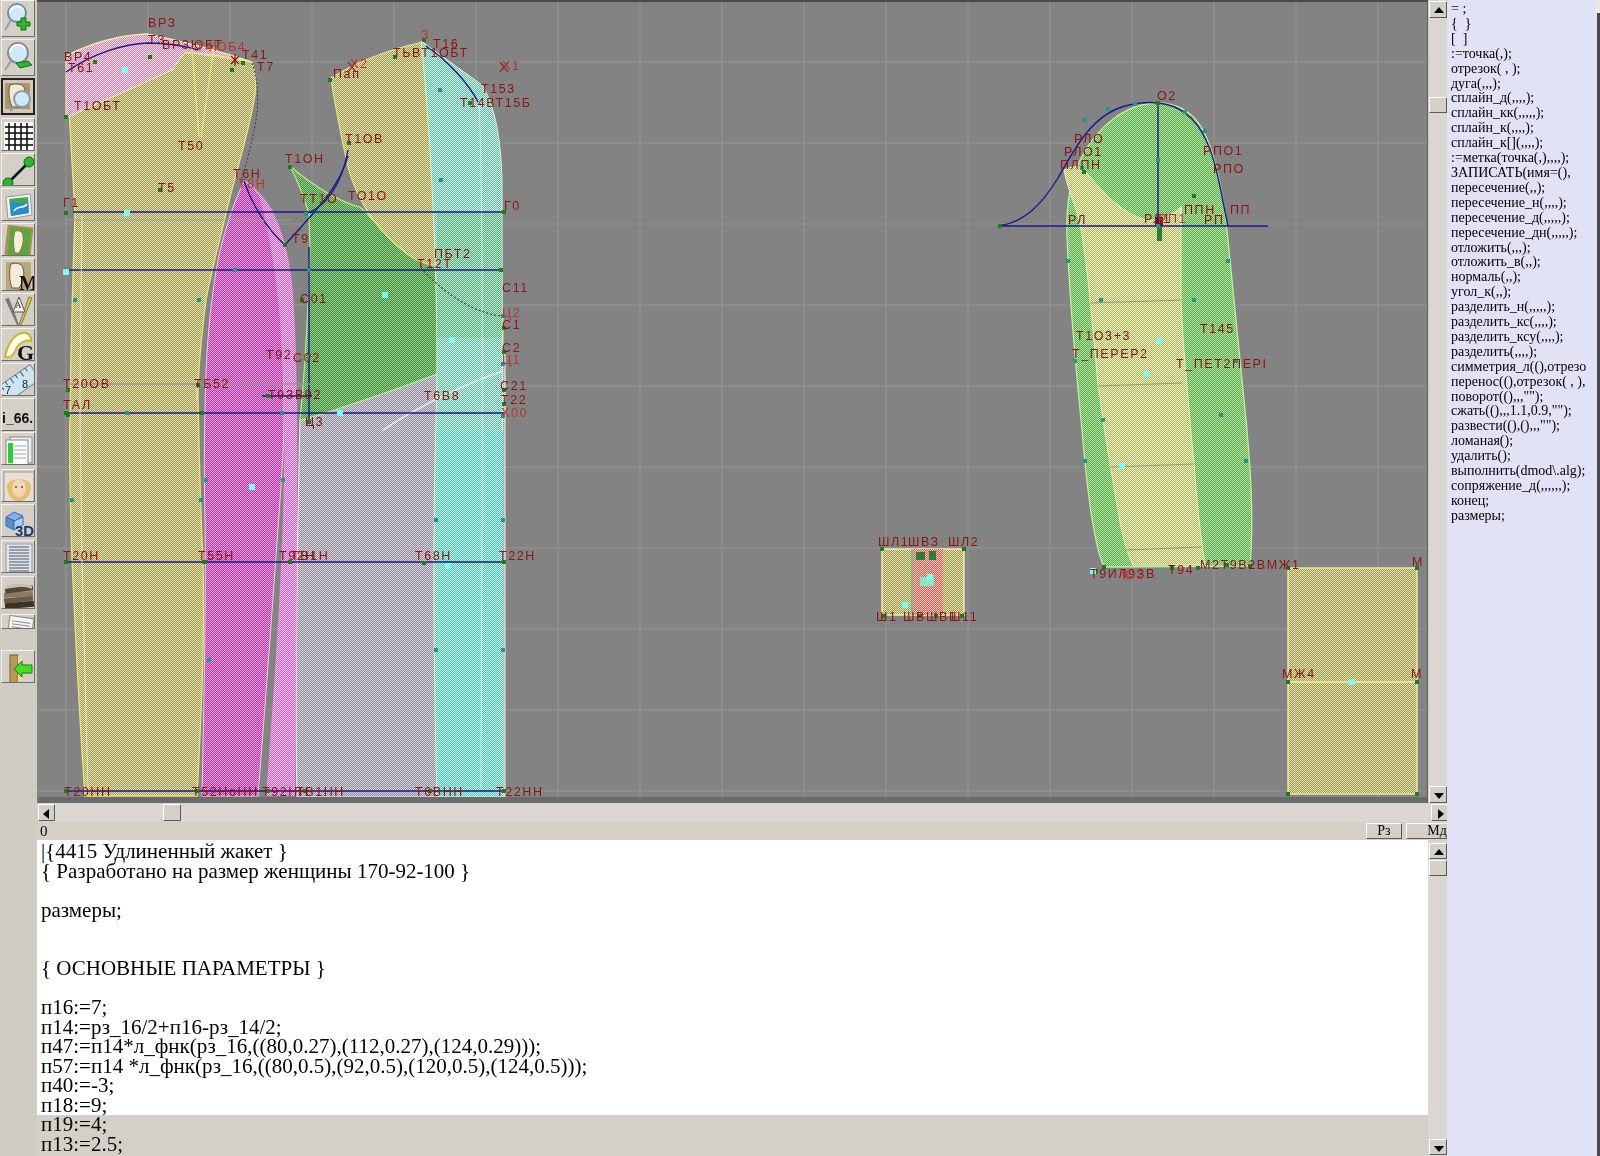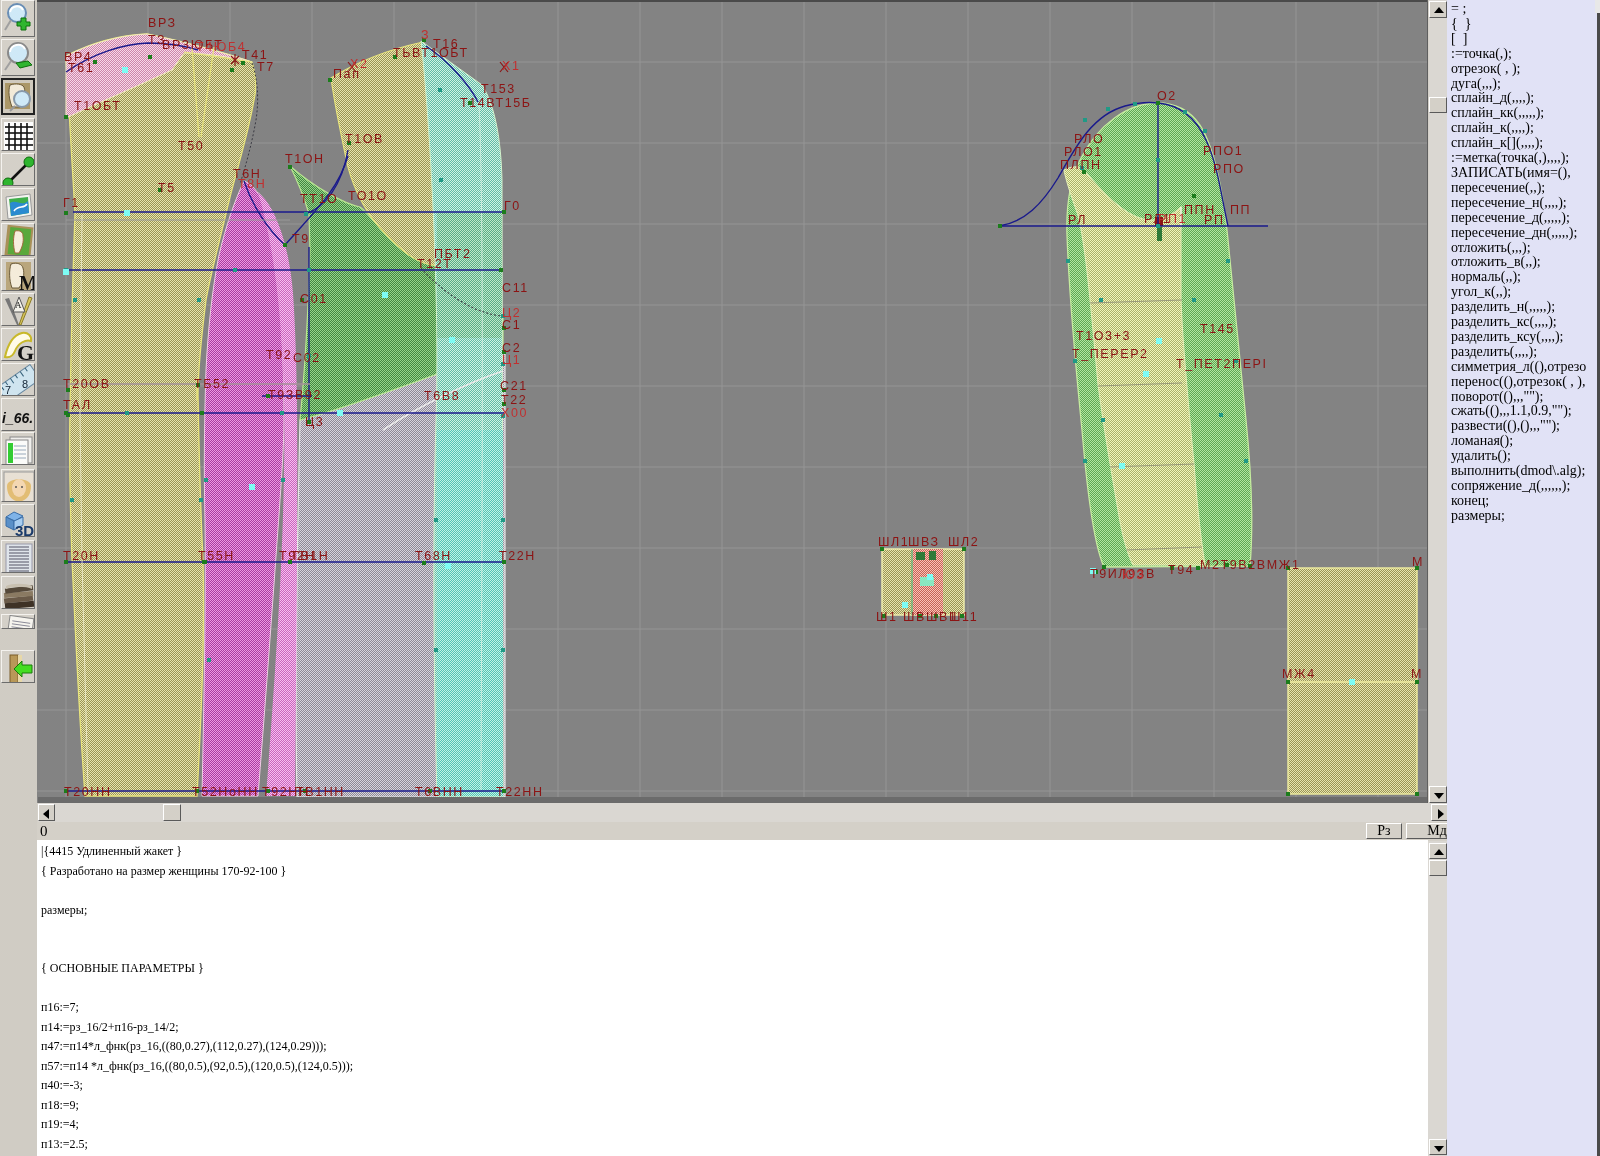--- a/index.html
+++ b/index.html
@@ -12,21 +12,21 @@
 #canvas{position:absolute;left:37px;top:0;width:1391px;height:803px;background:#d946ef;border-left:1px solid #505050;border-bottom:2px solid #0c4a6e;}
 
 .sb{position:absolute;background:#dad7d2;}
 .sbtn{position:absolute;background:#d4d0c8;border-top:1px solid #fff;border-left:1px solid #fff;border-right:1px solid #5a5a5a;border-bottom:1px solid #5a5a5a;}
 .thumb{position:absolute;background:#d4d0c8;border-top:1px solid #fff;border-left:1px solid #fff;border-right:1px solid #5a5a5a;border-bottom:1px solid #5a5a5a;}
 .arr{position:absolute;width:0;height:0;}
 
 #status{position:absolute;left:37px;top:822px;width:1411px;height:18px;background:#d4d0c8;font-family:"Liberation Serif",serif;font-size:15px;color:#000;}
 .btn2{position:absolute;top:1px;height:16px;background:#d4d0c8;border-top:1px solid #fff;border-left:1px solid #fff;border-right:1px solid #5a5a5a;border-bottom:1px solid #5a5a5a;font-family:"Liberation Serif",serif;font-size:14px;text-align:center;line-height:14px;}
 
-#code{position:absolute;left:37px;top:840px;width:1391px;height:316px;background:#fff;font-family:"Liberation Serif",serif;font-size:12px;line-height:19.5px;color:#000;white-space:pre;padding:2px 0 0 4px;}
+#code{position:absolute;left:37px;top:840px;width:1391px;height:275px;background:#fff;font-family:"Liberation Serif",serif;font-size:21px;line-height:19.5px;color:#000;white-space:pre;padding:2px 0 0 4px;}
 
 #rpanel{position:absolute;left:1447px;top:0;width:150px;height:1156px;background:#e1e2f6;font-family:"Liberation Serif",serif;font-size:14px;line-height:14.9px;color:#000;white-space:pre;overflow:hidden;padding:2px 0 0 4px;}
 #redge{position:absolute;left:1597px;top:0;width:3px;height:1156px;background:#4a4a4a;}
 #rcorner{position:absolute;left:1595px;top:0;width:5px;height:13px;background:#e8e8e8;}
 </style></head>
 <body>
 <div id="root">
 <div id="canvas">
 <svg width="1391" height="803" viewBox="37 0 1391 803" style="position:absolute;left:-1px;top:0">
         <defs>
@@ -455,21 +455,21 @@
             <line x1="0" y1="10" x2="0" y2="16"></line>
             <line x1="6" y1="10" x2="6" y2="14"></line>
             <line x1="12" y1="10" x2="12" y2="16"></line>
             <line x1="18" y1="10" x2="18" y2="14"></line>
             <line x1="24" y1="10" x2="24" y2="16"></line>
             <line x1="30" y1="10" x2="30" y2="14"></line>
           </g>
           <text x="3" y="30" font-size="11" fill="#123" font-family="Liberation Sans,sans-serif">7</text>
           <text x="20" y="24" font-size="11" fill="#123" font-family="Liberation Sans,sans-serif">8</text>
         </svg></div>
-      <div class="tb" style="top:398px;height:33px;font-style:italic;"><svg width="34" height="36">
+      <div class="tb" style="top:398px;height:33px;"><svg width="34" height="36">
           <text x="0" y="24" font-family="Liberation Sans,sans-serif" font-size="14" font-weight="bold" fill="#111">i_66.</text>
         </svg></div>
       <div class="tb" style="top:432px;height:33px;"><svg width="34" height="36">
           <rect x="8" y="4" width="22" height="26" fill="#f0efec" stroke="#888"></rect>
           <rect x="4" y="7" width="22" height="25" fill="#fbfbf9" stroke="#888"></rect>
           <rect x="6" y="10" width="5" height="20" fill="#33cc33"></rect>
           <g stroke="#9ab">
             <line x1="12" y1="13" x2="24" y2="13"></line>
             <line x1="12" y1="17" x2="24" y2="17"></line>
             <line x1="12" y1="21" x2="24" y2="21"></line>

